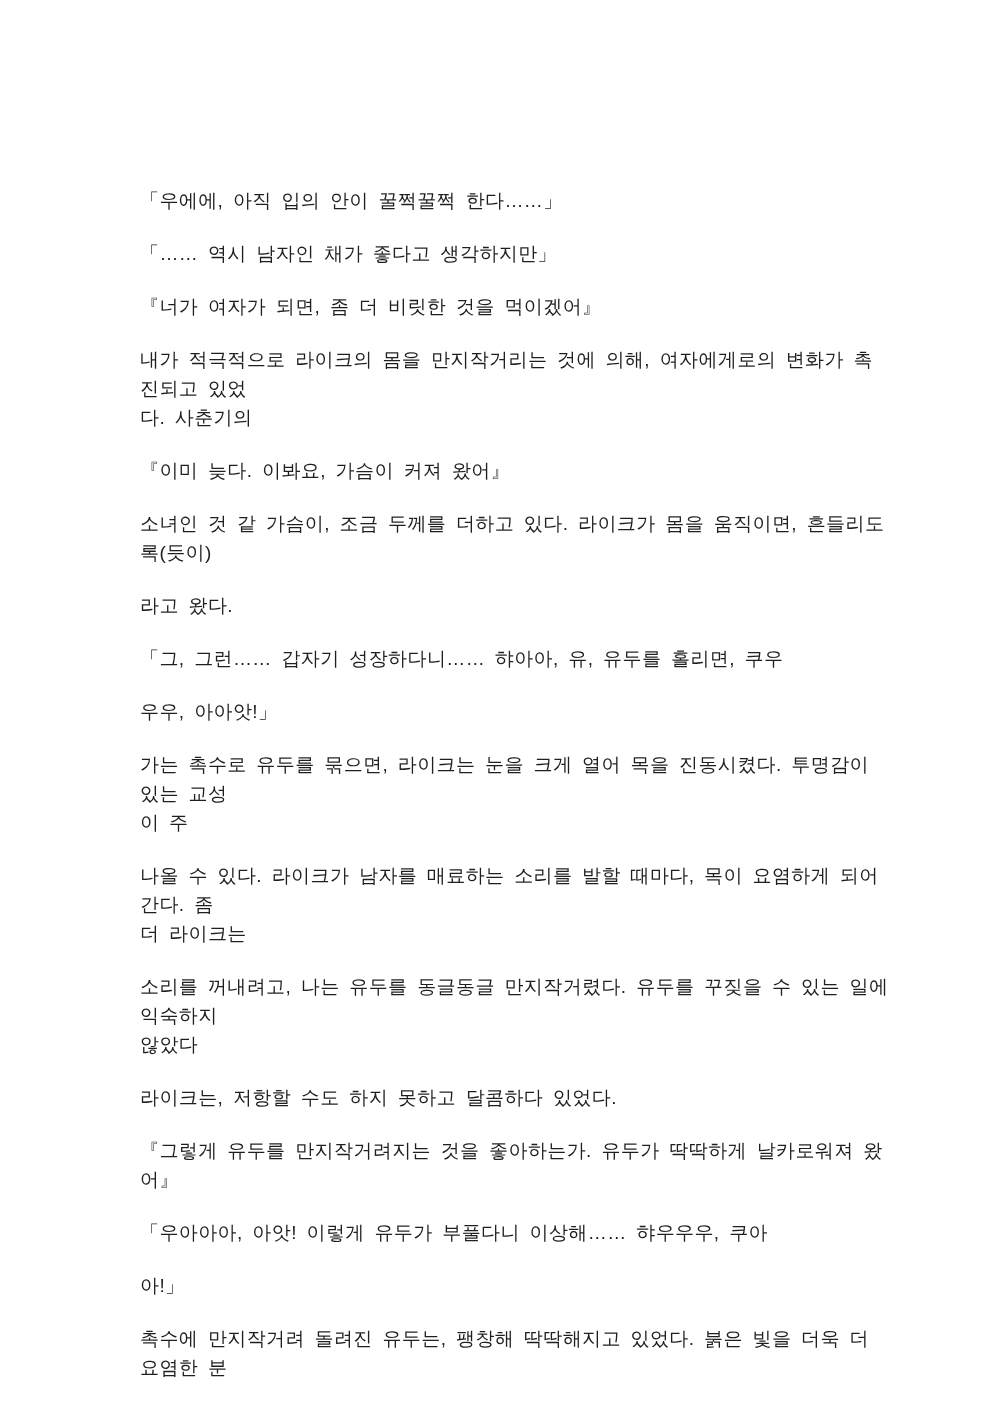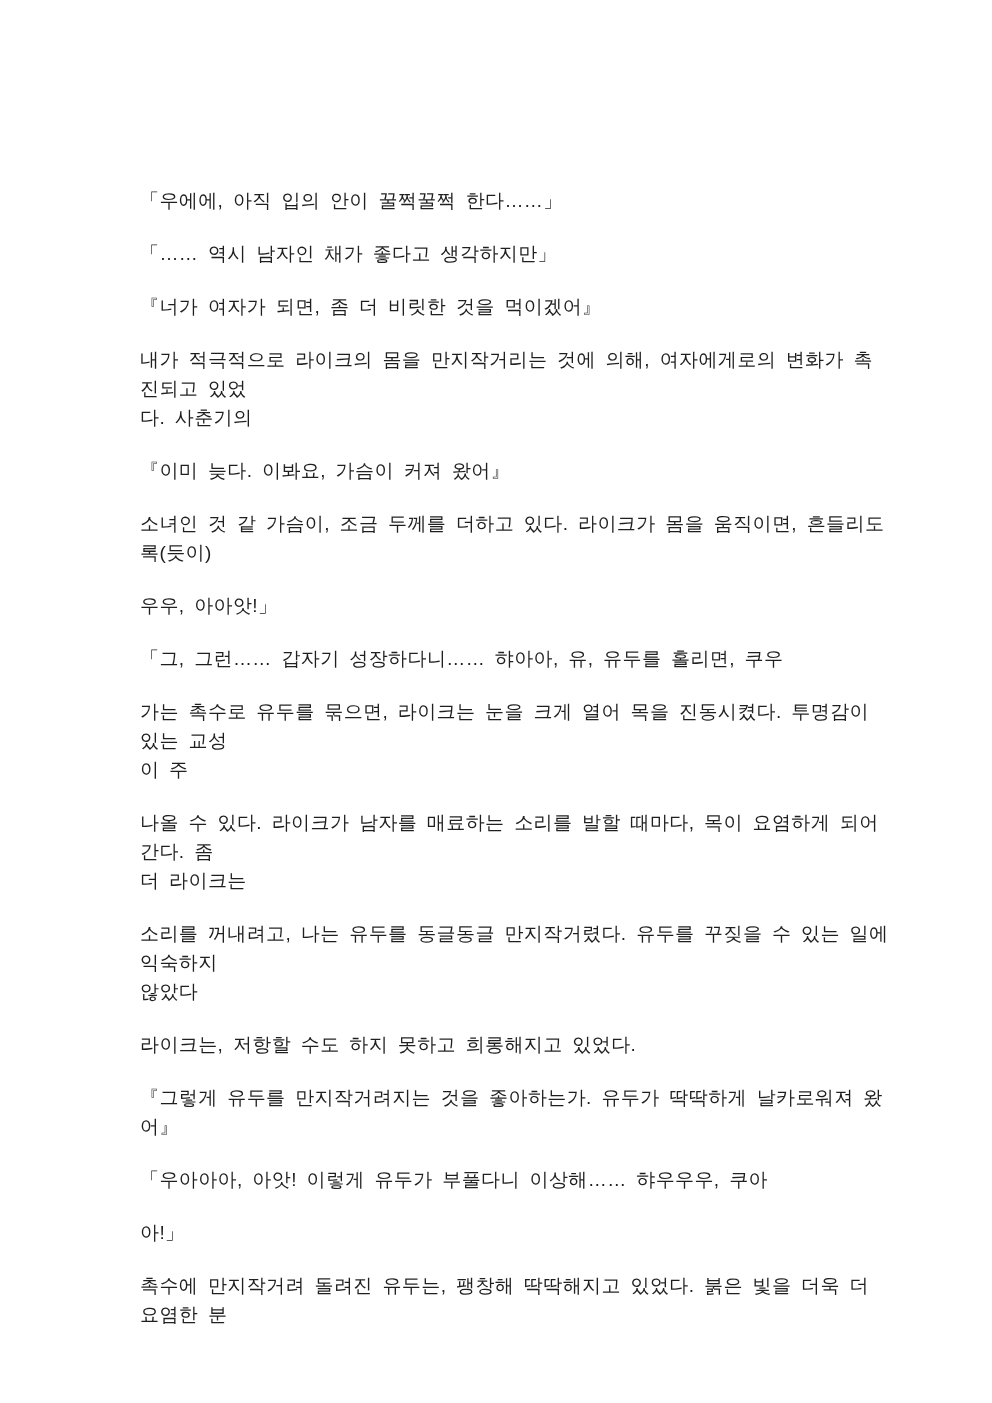--- a/index.html
+++ b/index.html
@@ -48,32 +48,33 @@
     <p class="para"><span>「…… 역시 남자인 채가 좋다고 생각하지만」</span></p>
 
     <p class="para"><span>『너가 여자가 되면, 좀 더 비릿한 것을 먹이겠어』</span></p>
 
     <p class="para"><span>내가 적극적으로 라이크의 몸을 만지작거리는 것에 의해, 여자에게로의 변화가 촉진되고 있었</span><br><span>다. 사춘기의</span></p>
 
     <p class="para"><span>『이미 늦다. 이봐요, 가슴이 커져 왔어』</span></p>
 
     <p class="para"><span>소녀인 것 같 가슴이, 조금 두께를 더하고 있다. 라이크가 몸을 움직이면, 흔들리도록(듯이)</span></p>
 
+    <p class="para"><span>라고 왔다.</span></p>
+
+    <p class="para"><span>「그, 그런…… 갑자기 성장하다니…… 햐아아, 유, 유두를 홀리면, 쿠우</span></p>
 
     <p class="para"><span>우우, 아아앗!」</span></p>
-
-    <p class="para"><span>「그, 그런…… 갑자기 성장하다니…… 햐아아, 유, 유두를 홀리면, 쿠우</span></p>
 
     <p class="para"><span>가는 촉수로 유두를 묶으면, 라이크는 눈을 크게 열어 목을 진동시켰다. 투명감이 있는 교성</span><br><span>이 주</span></p>
 
     <p class="para"><span>나올 수 있다. 라이크가 남자를 매료하는 소리를 발할 때마다, 목이 요염하게 되어 간다. 좀</span><br><span>더 라이크는</span></p>
 
     <p class="para"><span>소리를 꺼내려고, 나는 유두를 동글동글 만지작거렸다. 유두를 꾸짖을 수 있는 일에 익숙하지</span><br><span>않았다</span></p>
 
-    <p class="para"><span>라이크는, 저항할 수도 하지 못하고 희롱해지고 있었다.</span></p>
+    <p class="para"><span>라이크는, 저항할 수도 하지 못하고 달콤하다 있었다.</span></p>
 
     <p class="para"><span>『그렇게 유두를 만지작거려지는 것을 좋아하는가. 유두가 딱딱하게 날카로워져 왔어』</span></p>
 
     <p class="para"><span>「우아아아, 아앗! 이렇게 유두가 부풀다니 이상해…… 햐우우우, 쿠아</span></p>
 
     <p class="para"><span>아!」</span></p>
 
     <p class="para"><span>촉수에 만지작거려 돌려진 유두는, 팽창해 딱딱해지고 있었다. 붉은 빛을 더욱 더 요염한 분</span><br></p>
 
   </div>

